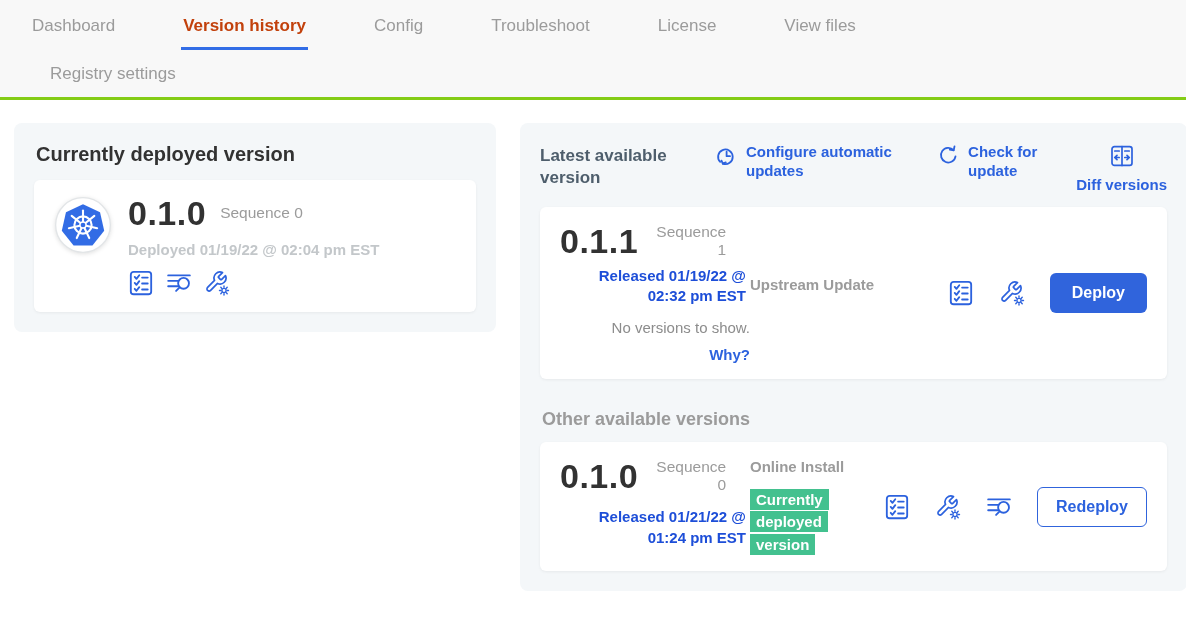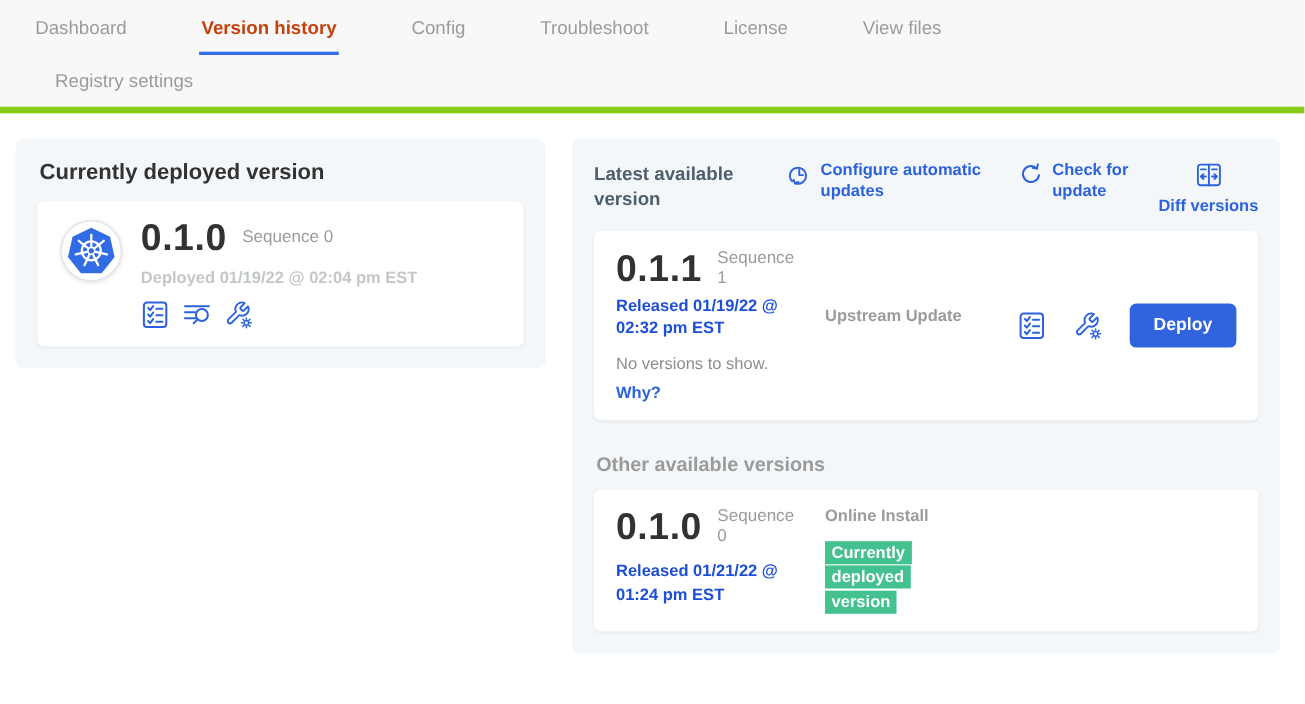--- a/index.html
+++ b/index.html
@@ -4,21 +4,21 @@
 <style>
   * { box-sizing: border-box; }
   html,body { margin:0; padding:0; }
   body {
     width:1186px; height:640px; overflow:hidden;
     background:#ffffff; color:#323232;
     font-family:"Liberation Sans", sans-serif;
     -webkit-font-smoothing:antialiased;
   }
   
-  .nav { background:#f8f8f8; border-bottom:6px solid #84cc16; }
+  .nav { background:#f8f8f8; border-bottom:3px solid #84cc16; }
   .nav-row1 { display:flex; gap:64px; padding:15px 0 0 30px; }
   .tab { font-size:17px; line-height:21px; color:#9b9b9b; font-weight:500;
          padding:0 2px 11px; cursor:pointer; white-space:nowrap; }
   .tab.active { color:#c2410c; font-weight:700; border-bottom:3px solid #326de6; }
   .nav-row2 { padding:13px 0 13px 48px; }
   
   .content { display:flex; gap:24px; padding:23px 22px 0 14px; align-items:flex-start; }
   .panel { background:#f4f7f9; border-radius:8px; padding:20px; }
   .panel-left { width:482px; flex:none; }
   .panel-right { flex:1; }
@@ -41,21 +41,21 @@
   .ap-actions { flex:1; display:flex; justify-content:space-between; margin-left:36px; align-items:flex-start; }
   .action { display:flex; gap:8px; color:#2c62de; font-weight:700; font-size:15px; line-height:1.25;
             cursor:pointer; align-items:flex-start; }
   .action .aicon { width:24px; height:24px; flex:none; margin-top:1px; }
   .action .aicon svg { width:100%; height:100%; display:block; }
   .action.single { align-items:center;flex-direction:column; }
   .atxt.w90 { width:86px; }
   .atxt.w170 { width:168px; }
   
   .version-card { display:flex; align-items:flex-start; padding:15px 20px; margin-top:12px; }
-  .vc-col1 { width:190px; flex:none; }
+  .vc-col1 { width:190px; flex:none;text-align:right; }
   .vc-col2 { width:134px; flex:none; color:#9b9b9b; font-weight:700; font-size:15px; line-height:1.35; }
   .vc-col2.offset { padding-top:53px; }
   .vc-right { margin-left:auto; display:flex; align-items:center; gap:25px; align-self:center; }
   .released { color:#1d4ed8; font-weight:700; font-size:15px; line-height:1.35; width:186px; margin-top:6px; }
   .no-changes { color:#8c8c8c; font-size:15px; margin-top:13px; }
   .why { color:#2c62de; font-weight:700; font-size:15px; margin-top:10px; display:inline-block; cursor:pointer; }
   .btn-primary { background:#3064dc; color:#fff; font-weight:700; font-size:16px; font-family:inherit;
                  padding:11px 22px; border:none; border-radius:6px; cursor:pointer; }
   .btn-outline { background:#fff; color:#2c62de; font-weight:700; font-size:16px; font-family:inherit;
                  padding:10px 18px; border:1.5px solid #3064dc; border-radius:6px; cursor:pointer; }
@@ -241,15 +241,33 @@
           <span class="seq wrap">Sequence 0</span>
         </div>
         <div class="released" style="margin-top:12px">Released 01/21/22 @ 01:24 pm EST</div>
       </div>
       <div class="vc-col2">
         <div>Online Install</div>
         <div class="badge-wrap">
           <span class="badge">Currently deployed version</span>
         </div>
       </div>
+      <div class="vc-right">
+        <span class="ic">
+            <svg>
+              <use href="#icn-checklist"></use>
+            </svg>
+          </span>
+        <span class="ic">
+            <svg>
+              <use href="#icn-wrench"></use>
+            </svg>
+          </span>
+        <span class="ic">
+            <svg>
+              <use href="#icn-logs"></use>
+            </svg>
+          </span>
+        <button class="btn-outline">Redeploy</button>
+      </div>
     </div>
   </section>
 </div>
 
 </body></html>

